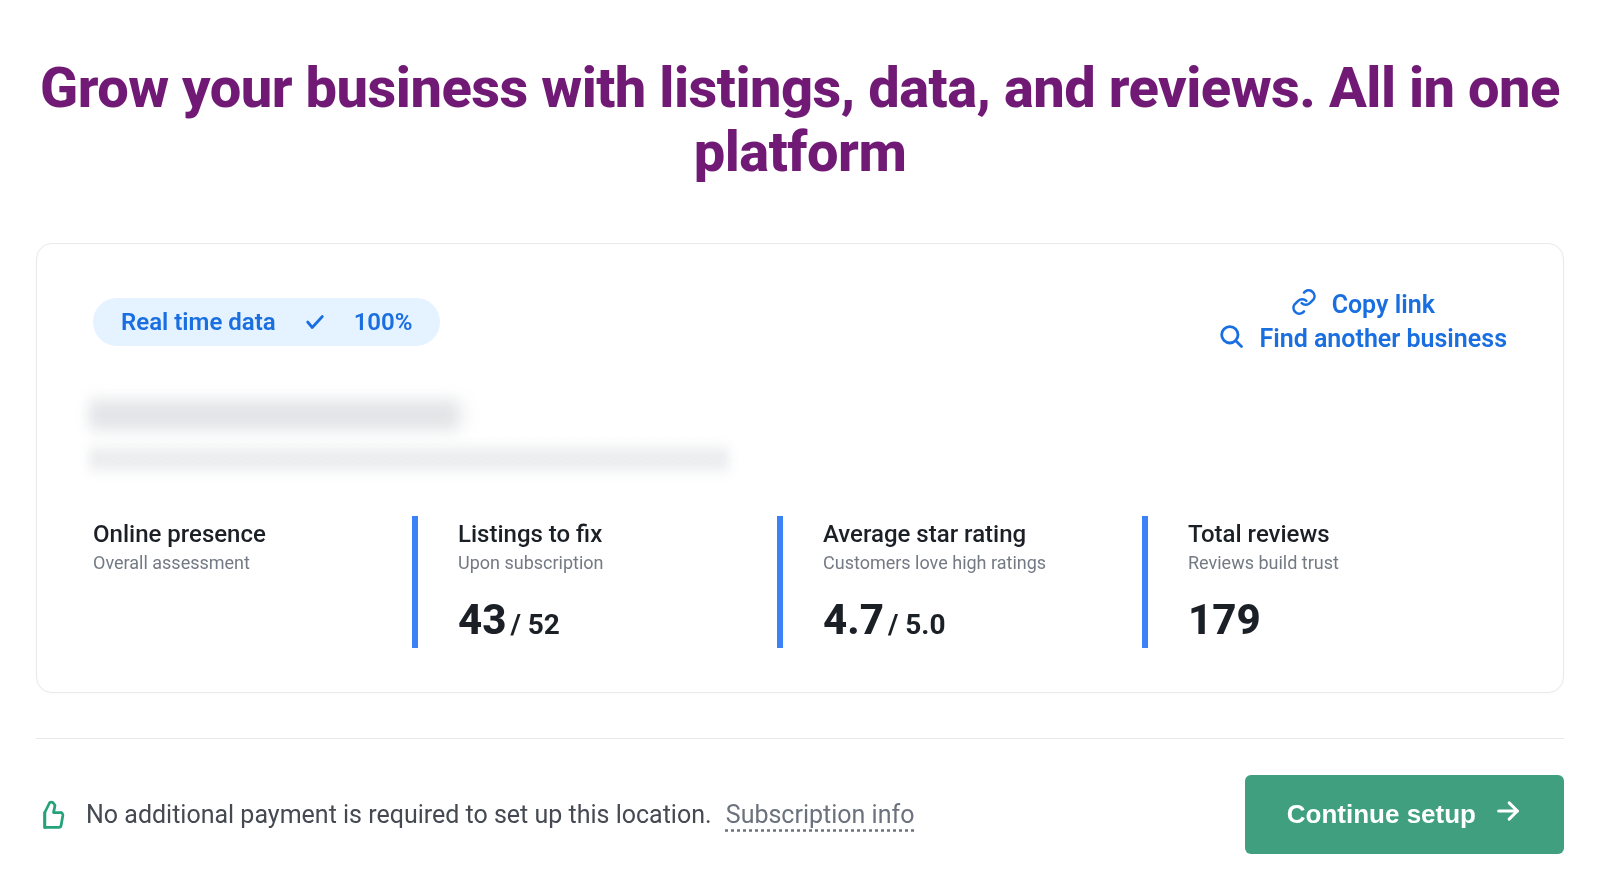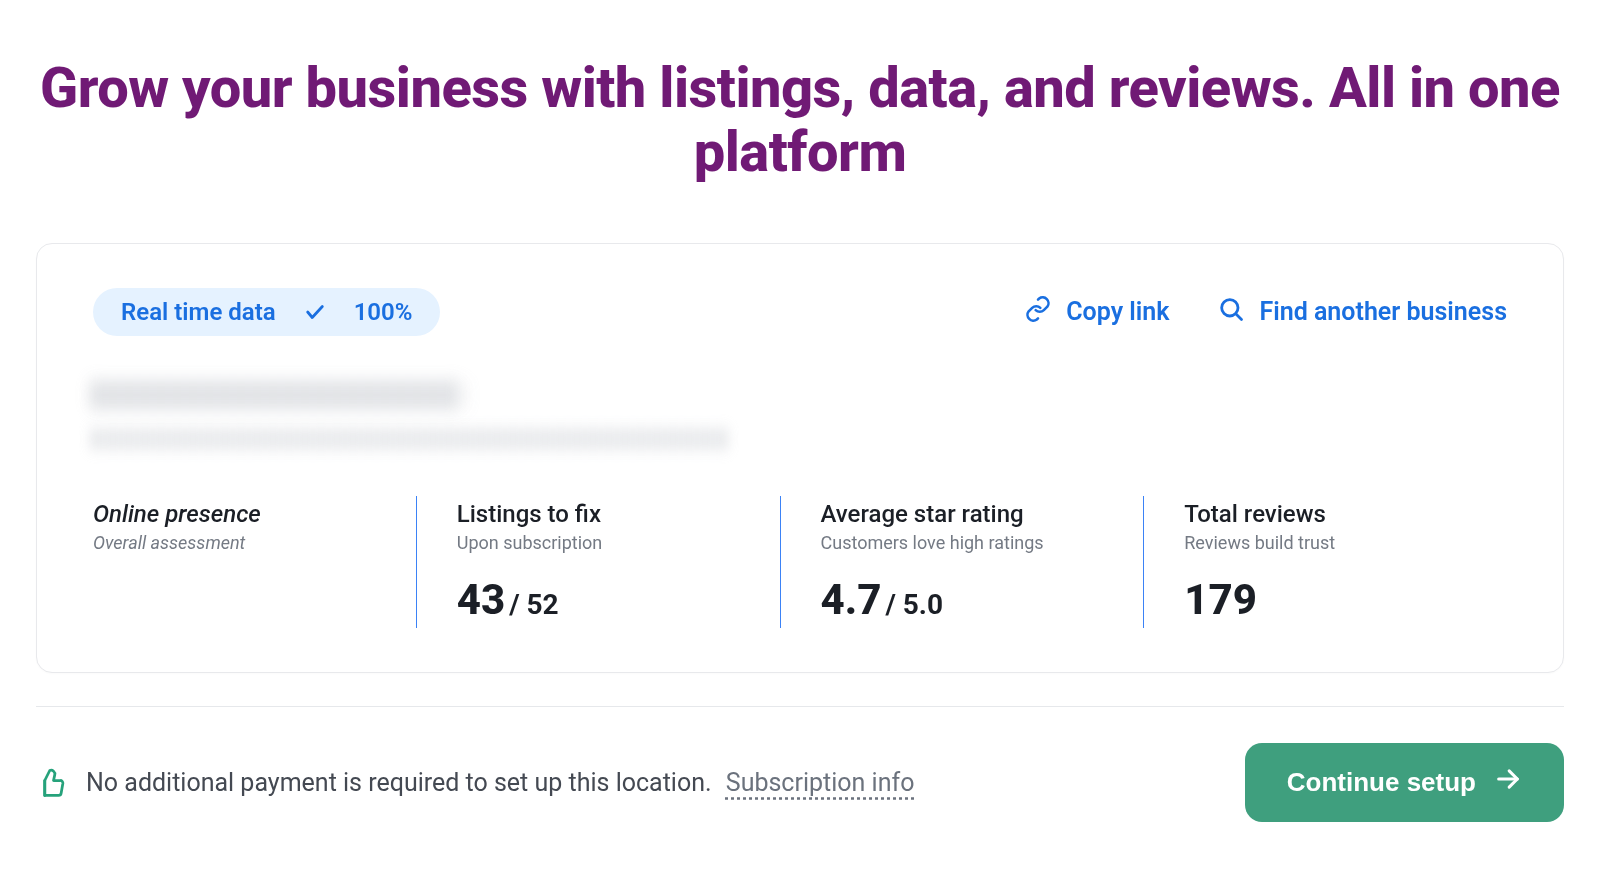--- a/index.html
+++ b/index.html
@@ -54,22 +54,22 @@
     font-weight: 600;
   }
   .pill .check {
     width: 22px; height: 22px;
     display: inline-flex;
     align-items: center;
     justify-content: center;
   }
   .actions {
     display: flex;
-    gap: 48px;
-    align-items: center;
+    align-items: center;
+    flex-direction: column;
   }
   .action-link {
     display: inline-flex;
     align-items: center;
     gap: 14px;
     color: #1a6fe0;
     font-size: 25px;
     font-weight: 600;
     cursor: pointer;
   }
@@ -93,26 +93,25 @@
     border-radius: 2px;
   }
   .metrics {
     display: flex;
     margin-top: 46px;
     gap: 0;
   }
   .metric {
     flex: 1;
     padding: 4px 40px 4px 40px;
-    border-left: 1px solid #3b82f6;
+    border-left: 6px solid #3b82f6;
   }
   .metric:first-child {
     padding-left: 0;
     border-left: none;
-    font-style: italic;
   }
   .metric-title {
     font-size: 24px;
     color: #1b1f26;
     font-weight: 500;
   }
   .metric-sub {
     font-size: 18px;
     color: #747a84;
     margin-top: 4px;
@@ -154,21 +153,21 @@
   .bad-label {
     font-size: 36px;
     font-weight: 800;
     color: #e06560;
     line-height: 1;
   }
   .footer-bar {
     position: absolute;
     left: 36px;
     right: 36px;
-    bottom: 57px;
+    bottom: 25px;
     border-top: 1px solid #e6e8eb;
     padding-top: 36px;
     display: flex;
     align-items: center;
     justify-content: space-between;
     gap: 20px;
   }
   .footer-left {
     display: flex;
     align-items: center;
@@ -189,21 +188,21 @@
   }
   .cta {
     display: inline-flex;
     align-items: center;
     gap: 18px;
     background: #3f9f7e;
     color: #ffffff;
     font-size: 26px;
     font-weight: 700;
     padding: 22px 42px;
-    border-radius: 17px;
+    border-radius: 6px;
     cursor: pointer;
     border: none;
   }
   .cta svg { stroke: #ffffff; }
 </style>
 </head>
 <body>
 
 <div class="outer">
   <h1 class="headline">Grow your business with listings, data, and reviews. All in one platform</h1>

